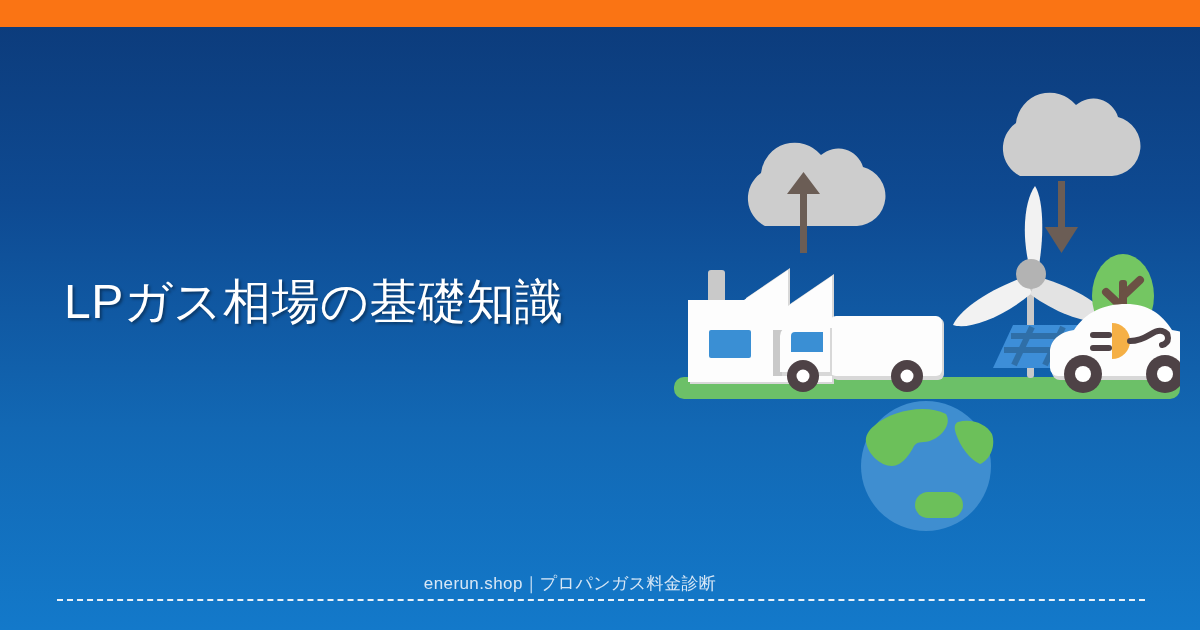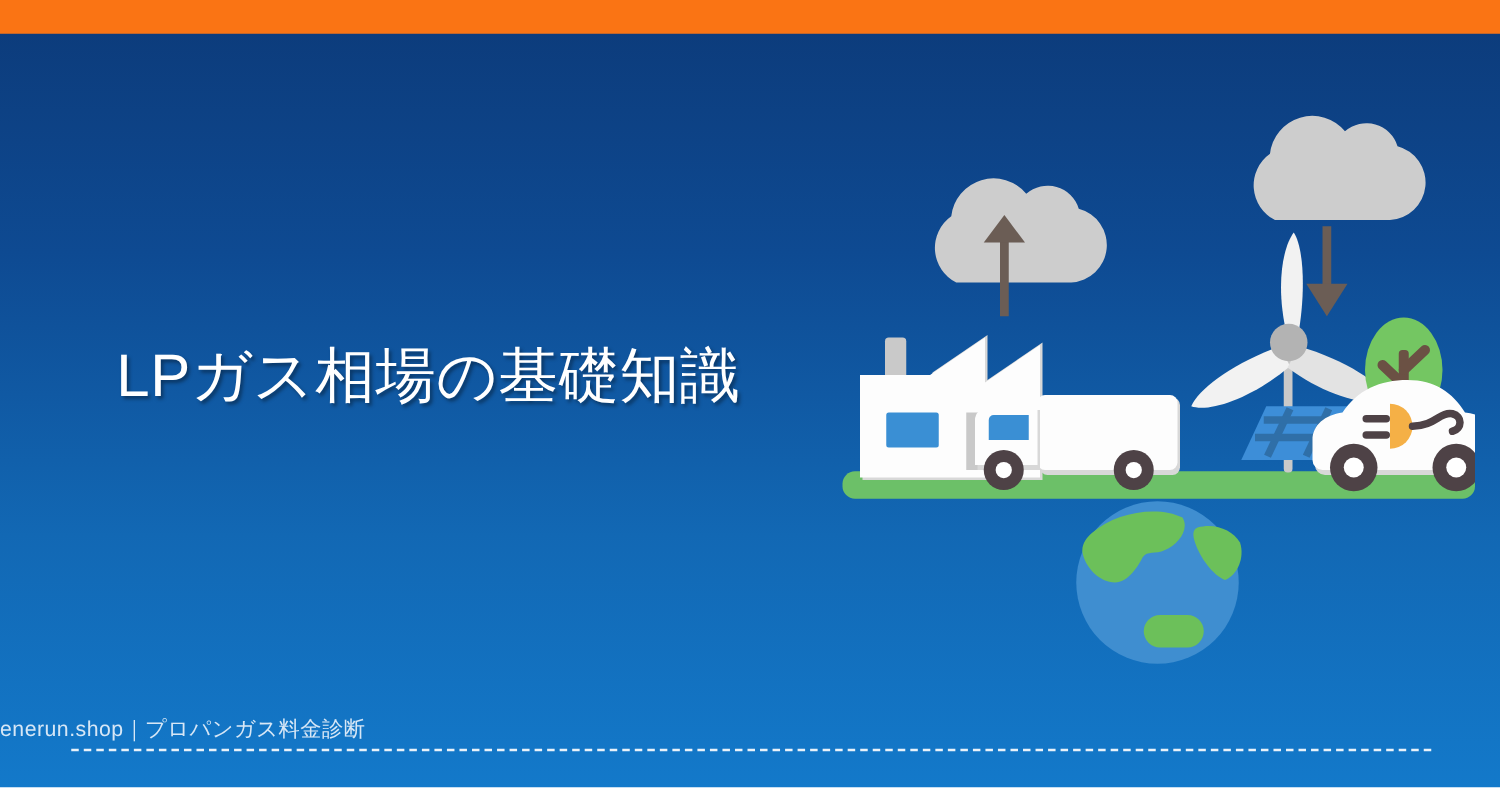--- a/index.html
+++ b/index.html
@@ -32,30 +32,29 @@
   .title {
     position: absolute;
     left: 64px;
     top: 276px;
     font-size: 48px;
     line-height: 1.08;
     color: #ffffff;
     letter-spacing: 0.5px;
     white-space: nowrap;
     text-shadow: 2px 2px 3px rgba(0,0,0,0.38);
-    margin-left: 29px;
   }
 
   
   .footer-text {
     position: absolute;
     left: 0;
     top: 572px;
     width: 1140px;
-    text-align: left;
+    text-align: center;
     font-size: 17px;
     color: #d7e7f6;
     letter-spacing: 0.4px;
   }
   .footer-rule {
     position: absolute;
     left: 57px;
     top: 599px;
     width: 1088px;
     height: 0;

